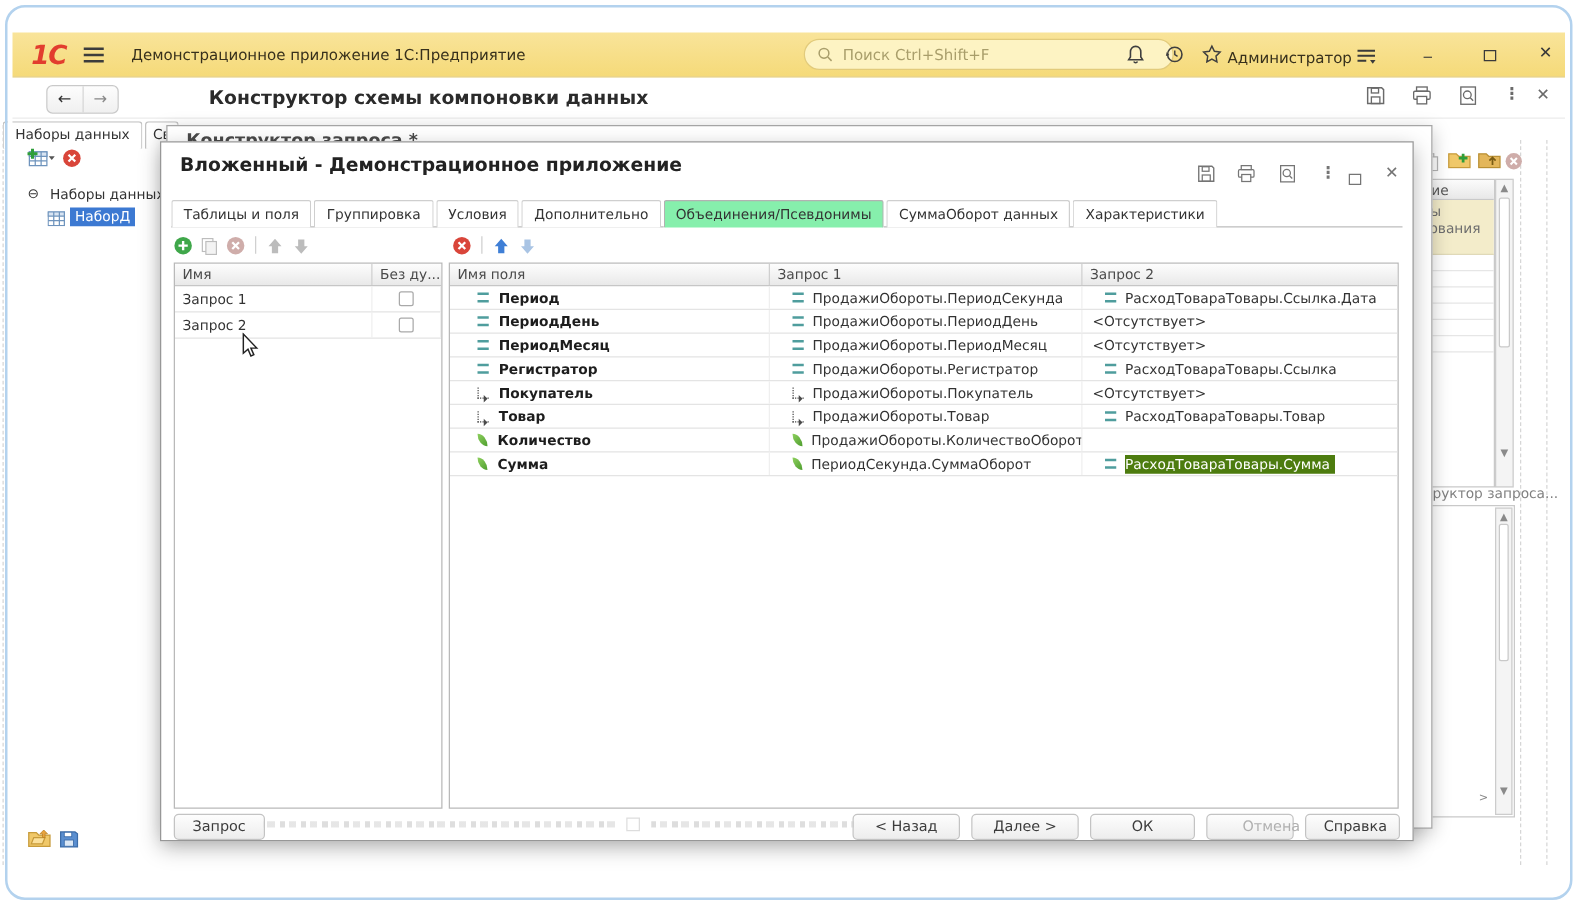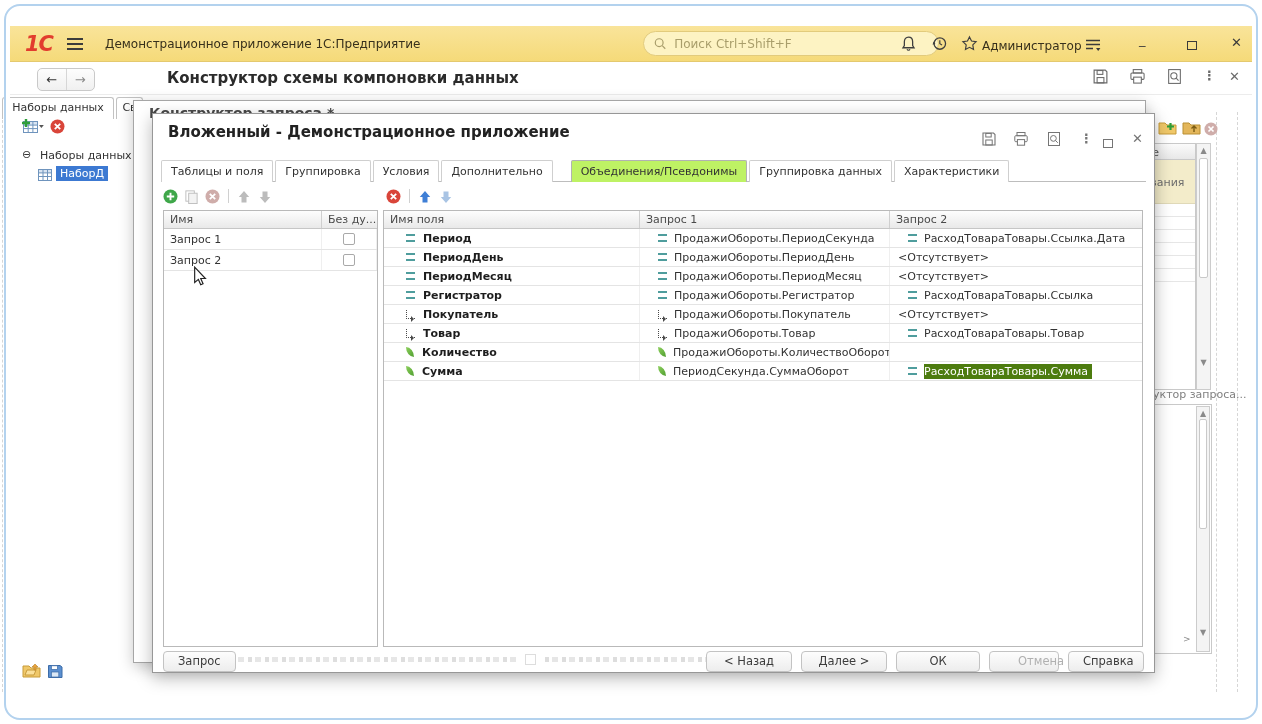--- a/index.html
+++ b/index.html
@@ -70,28 +70,28 @@
   .c-name{padding-left:0;}
   .c-val .ic + span{padding-left:0;}
   .sel{background:#4d7c0f;color:#fff;padding:1px 4px;}
 
   .chk{width:12px;height:12px;border:1px solid #a9a9a9;border-radius:2px;background:#fff;margin:0 auto;cursor:pointer;}
 
   
   #backdlg{left:133px;top:100px;width:1013px;height:563px;background:#fff;border:1px solid #a6a6a6;
            box-shadow:0 4px 14px rgba(0,0,0,.22);z-index:10;}
   #backdlg .bdtitle{position:absolute;left:15px;top:4px;font-size:14px;font-weight:bold;color:#4a4a4a;}
-  #dlg{left:152px;top:113px;width:1003px;height:560px;background:#fff;border:1px solid #979797;
+  #dlg{left:128px;top:113px;width:1003px;height:560px;background:#fff;border:1px solid #979797;
        box-shadow:0 5px 16px rgba(0,0,0,.28);z-index:20;}
   #dlg .dtitle{position:absolute;left:15px;top:9px;font-size:15px;font-weight:bold;color:#222;}
   .dlg-ic{position:absolute;top:17px;width:17px;height:17px;cursor:pointer;color:#757575;}
   .tabs{position:absolute;left:8px;right:8px;top:46px;height:22px;display:flex;border-bottom:1px solid #bdbdbd;font-size:11px;}
   .tabs .tb{padding:4px 9px 0 9px;border:1px solid #cfcfcf;border-bottom:none;border-radius:2px 2px 0 0;
             margin-right:2px;color:#333;cursor:pointer;background:#fff;height:22px;}
-  .tabs .tb.active{border-color:#b2b2b2;position:relative;z-index:2;background:#bef264;box-shadow:0 1px 0 #fff;margin-left:16px;}
+  .tabs .tb.active{border-color:#b2b2b2;position:relative;z-index:2;background:#86efac;box-shadow:0 1px 0 #fff;}
   .tbar{position:absolute;top:73px;height:18px;display:flex;align-items:center;gap:6px;}
   .tbar .sep{width:1px;height:14px;background:#d0d0d0;margin:0 2px;}
   .tico{width:15px;height:15px;cursor:pointer;flex:none;}
 
   .btn1c{height:21px;border:1px solid #c3c3c3;border-radius:4px;background:linear-gradient(#fdfdfd,#ededed);
          font-size:11.5px;color:#3c3c3c;text-align:center;line-height:19px;padding:0 14px;cursor:pointer;
          font-family:"DejaVu Sans","Liberation Sans",sans-serif;}
   .btn1c.disabled{color:#b0b0b0;cursor:default;padding-left:28px;}
   .btnrow{position:absolute;top:537px;right:10px;display:flex;gap:9px;}
 
@@ -316,21 +316,21 @@
     <span class="dlg-ic" style="left:925px;font-size:13px;font-weight:bold;text-align:center">⋮</span>
     <span class="dlg-ic" style="left:950px;top:19px"><span class="winbox" style="display:inline-block;border-color:#757575"></span></span>
     <span class="dlg-ic" style="left:979px;font-size:13px">✕</span>
 
     <div class="tabs">
       <span class="tb">Таблицы и поля</span>
       <span class="tb">Группировка</span>
       <span class="tb">Условия</span>
       <span class="tb">Дополнительно</span>
       <span class="tb active">Объединения/Псевдонимы</span>
-      <span class="tb">Группировка данных</span>
+      <span class="tb">СуммаОборот данных</span>
       <span class="tb">Характеристики</span>
     </div>
 
     <div class="tbar" style="left:10px">
       <span class="tico">
         <svg width="15" height="15" viewBox="0 0 15 15">
             <circle cx="7.5" cy="7.5" r="7" fill="#3fa74a"></circle>
             <path d="M7.5 3.8v7.4M3.8 7.5h7.4" stroke="#fff" stroke-width="1.9"></path>
           </svg>
       </span>

